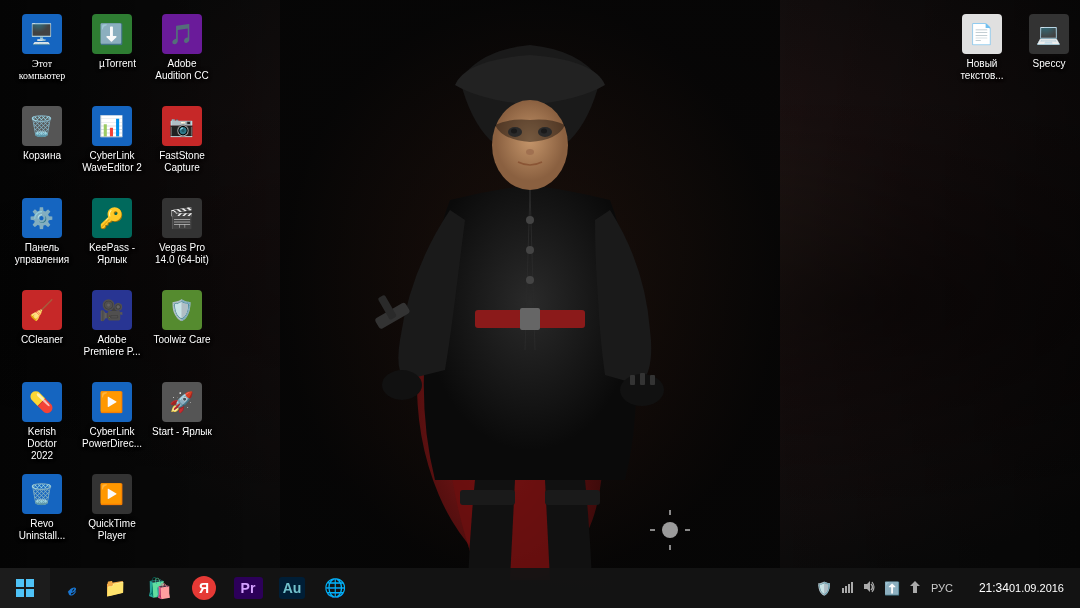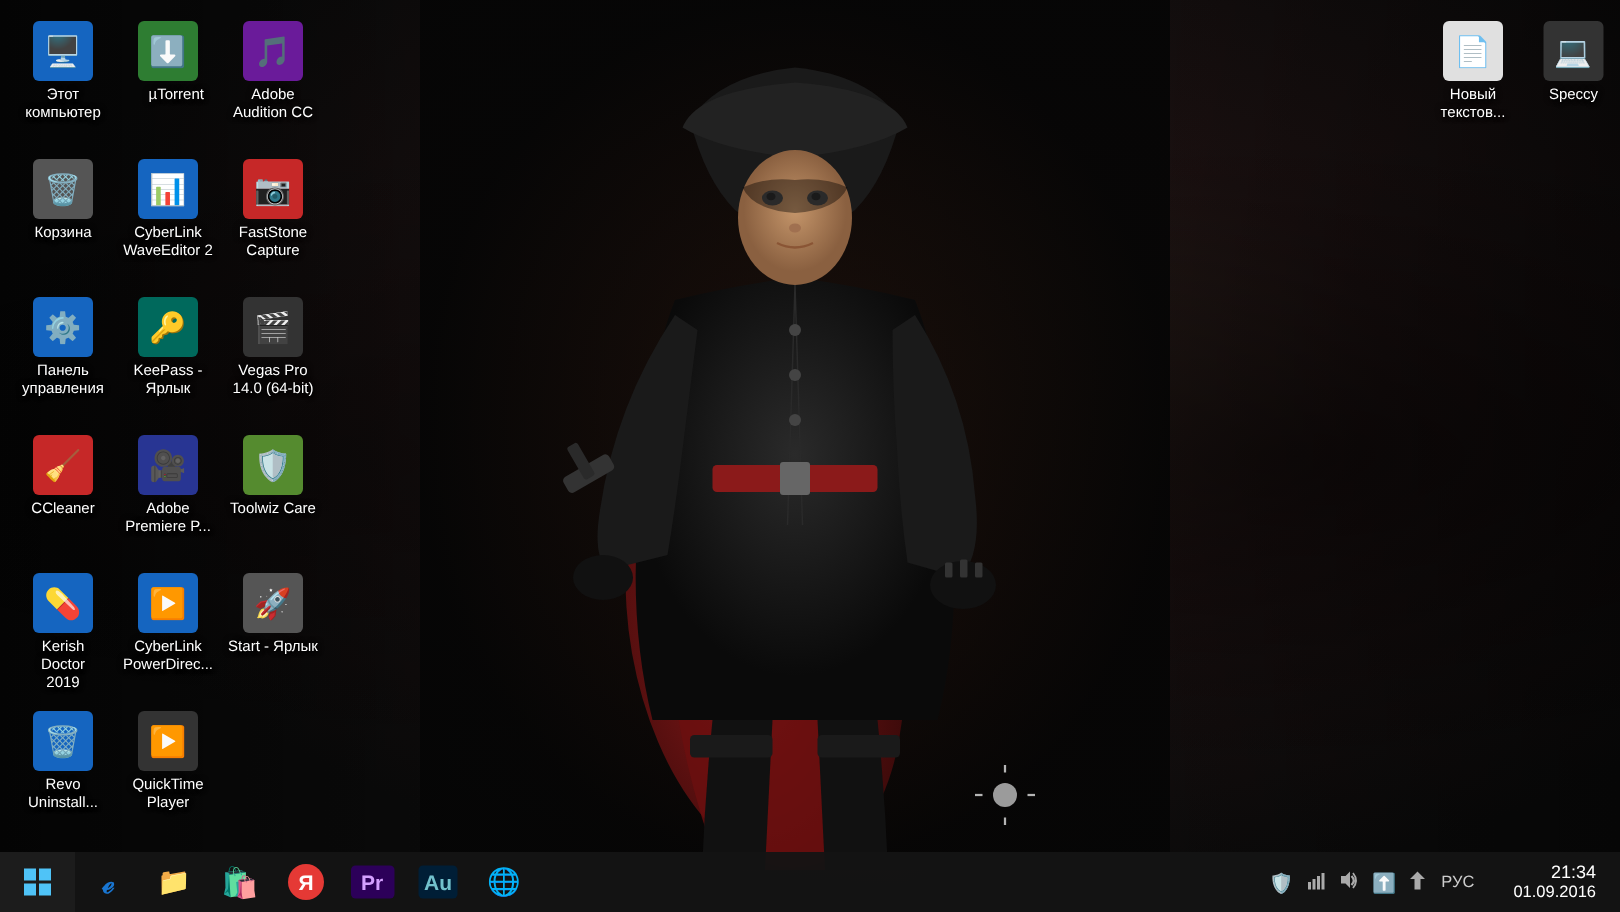--- a/index.html
+++ b/index.html
@@ -150,21 +150,21 @@
     #system-tray {
       display: flex;
       align-items: center;
       height: 40px;
       padding: 0 8px;
       gap: 4px;
     }
 
     #clock {
       display: flex;
-      flex-direction: column;
+      flex-direction: row;
       align-items: flex-end;
       margin-left: 6px;
       padding: 0 8px;
     }
 
     .clock-time {
       font-size: 12px;
       color: #fff;
       line-height: 1.2;
     }
@@ -308,21 +308,21 @@
     <line x1="390" y1="545" x2="390" y2="550" stroke="white" stroke-width="1.5" opacity="0.7"></line>
     <line x1="375" y1="530" x2="370" y2="530" stroke="white" stroke-width="1.5" opacity="0.7"></line>
     <line x1="405" y1="530" x2="410" y2="530" stroke="white" stroke-width="1.5" opacity="0.7"></line>
   </svg>
 
   <div id="vignette"></div>
 
   <div id="desktop-icons-left">
   <div class="desktop-icon">
         <div class="icon-img icon-blue" style="font-size: 20px; display: flex; align-items: center; justify-content: center;">🖥️</div>
-        <span class="icon-label" style="white-space: pre-line;">Этот
+        <span class="icon-label" style="white-space: pre-line; font-family: Liberation Serif, serif;">Этот
 компьютер</span>
       </div>
       <div class="desktop-icon">
         <div class="icon-img icon-green" style="font-size: 20px; display: flex; align-items: center; justify-content: center;">⬇️</div>
         <span class="icon-label" style="white-space: pre-line; padding-left: 11px;">µTorrent</span>
       </div>
       <div class="desktop-icon">
         <div class="icon-img icon-purple" style="font-size: 20px; display: flex; align-items: center; justify-content: center;">🎵</div>
         <span class="icon-label" style="white-space: pre-line;">Adobe
 Audition CC</span>
@@ -365,21 +365,21 @@
         <span class="icon-label" style="white-space: pre-line;">Adobe
 Premiere P...</span>
       </div>
       <div class="desktop-icon">
         <div class="icon-img icon-lime" style="font-size: 20px; display: flex; align-items: center; justify-content: center;">🛡️</div>
         <span class="icon-label" style="white-space: pre-line;">Toolwiz Care</span>
       </div>
       <div class="desktop-icon">
         <div class="icon-img icon-blue" style="font-size: 20px; display: flex; align-items: center; justify-content: center;">💊</div>
         <span class="icon-label" style="white-space: pre-line;">Kerish Doctor
-2019</span>
+2022</span>
       </div>
       <div class="desktop-icon">
         <div class="icon-img icon-blue" style="font-size: 20px; display: flex; align-items: center; justify-content: center;">▶️</div>
         <span class="icon-label" style="white-space: pre-line;">CyberLink
 PowerDirec...</span>
       </div>
       <div class="desktop-icon">
         <div class="icon-img icon-gray" style="font-size: 20px; display: flex; align-items: center; justify-content: center;">🚀</div>
         <span class="icon-label" style="white-space: pre-line;">Start - Ярлык</span>
       </div>

